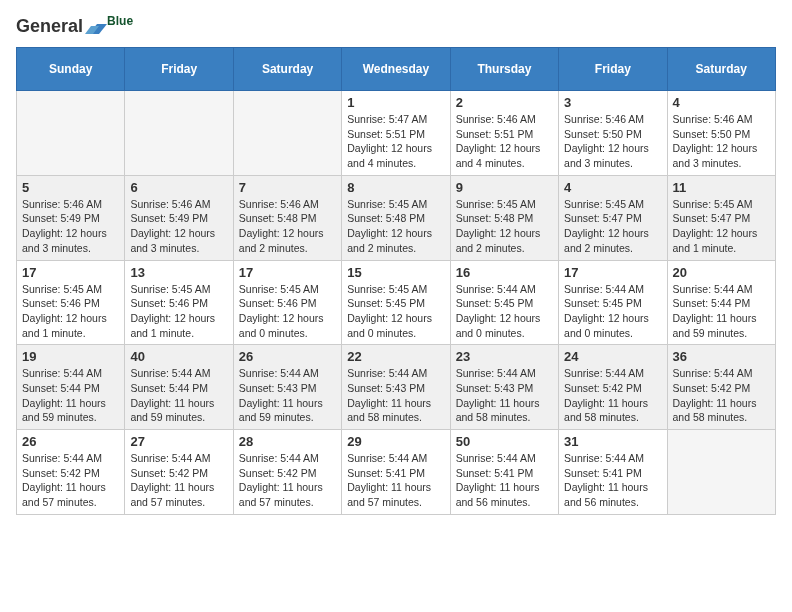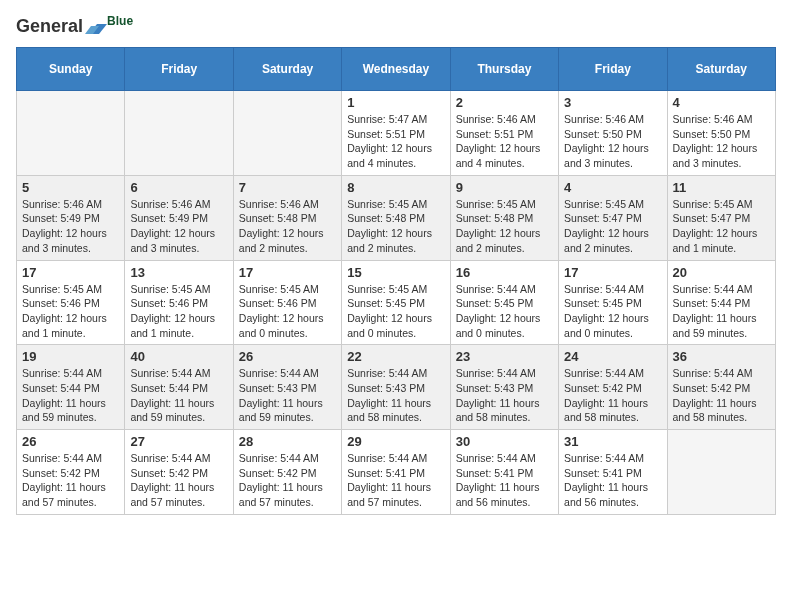--- a/index.html
+++ b/index.html
@@ -318,21 +318,21 @@
 and 57 minutes.</div>
         </td>
         <td>
           <div class="day-num">29</div>
           <div class="day-info" style="white-space: pre-line;">Sunrise: 5:44 AM
 Sunset: 5:41 PM
 Daylight: 11 hours
 and 57 minutes.</div>
         </td>
         <td>
-          <div class="day-num">30</div>
+          <div class="day-num">50</div>
           <div class="day-info" style="white-space: pre-line;">Sunrise: 5:44 AM
 Sunset: 5:41 PM
 Daylight: 11 hours
 and 56 minutes.</div>
         </td>
         <td>
           <div class="day-num">31</div>
           <div class="day-info" style="white-space: pre-line;">Sunrise: 5:44 AM
 Sunset: 5:41 PM
 Daylight: 11 hours

